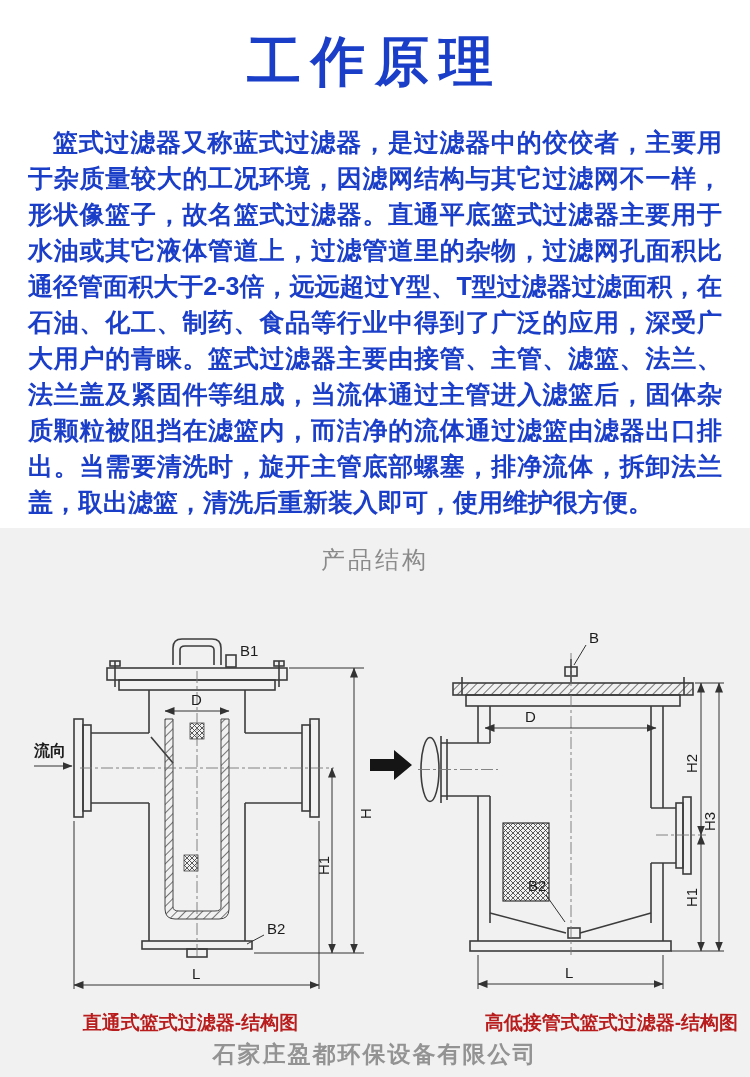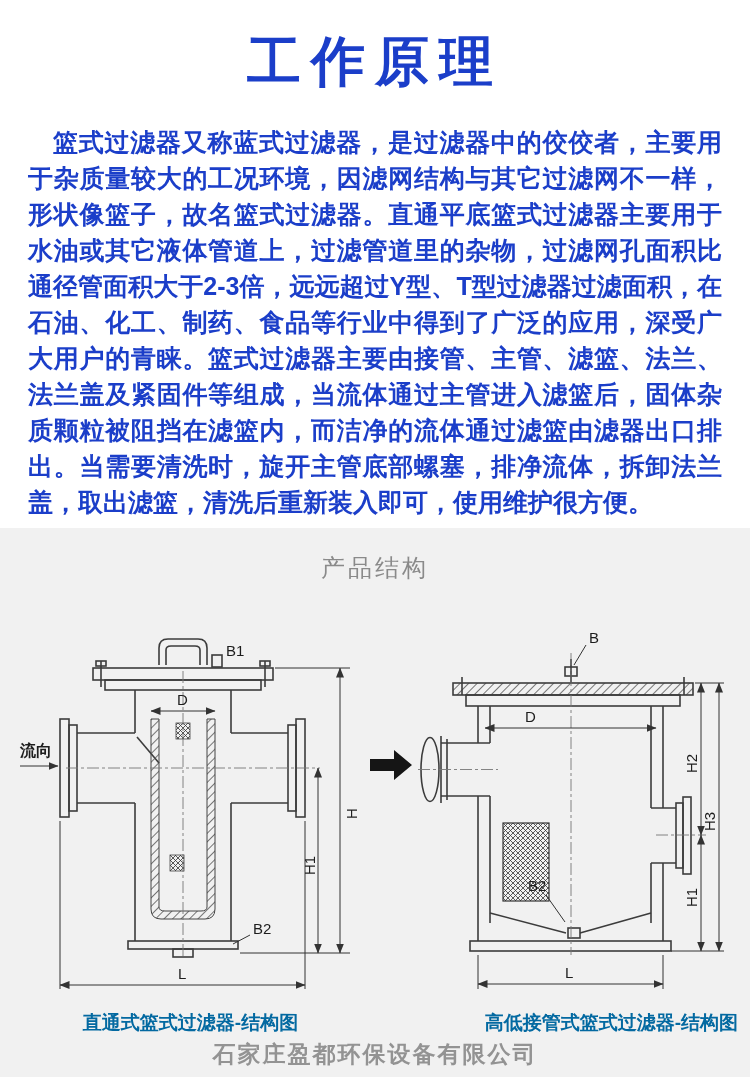--- a/index.html
+++ b/index.html
@@ -34,38 +34,38 @@
     color: var(--accent-blue, #1b3ec9);
   }
   
   .structure-section {
     position: relative;
     height: 549px;
     background: var(--section-bg, #f1f1f1);
   }
   .structure-heading {
     position: absolute; top: 12px; left: 0; right: 0;
-    margin: 12px;
+    margin: 4px;
     text-align: center;
     font-size: 24px;
     font-weight: 500;
     letter-spacing: 3px;
     color: #8a8a8a;
   }
-  .diagram-left  { position: absolute; left: 18px;  top: 95px; }
+  .diagram-left  { position: absolute; left: 32px;  top: 95px; }
   .diagram-right { position: absolute; left: 418px; top: 95px; }
   .mid-arrow { position: absolute; left: 370px; top: 222px; width: 42px; height: 30px; }
   svg text { font-family: "Liberation Sans", sans-serif; }
   .diagram-caption {
     position: absolute; top: 482px;
     margin: 0;
     text-align: center;
     font-size: 19px;
     font-weight: 600;
-    color: #0369a1;
+    color: #b91c1c;
   }
   .caption-left  { left: 18px;  width: 345px; }
   .caption-right { left: 418px; width: 320px; text-align: right; }
   .watermark {
     position: absolute; top: 511px; left: 0; right: 0;
     text-align: center;
     font-size: 23px;
     font-weight: 700;
     letter-spacing: 2px;
     color: rgba(70,70,70,0.55);

